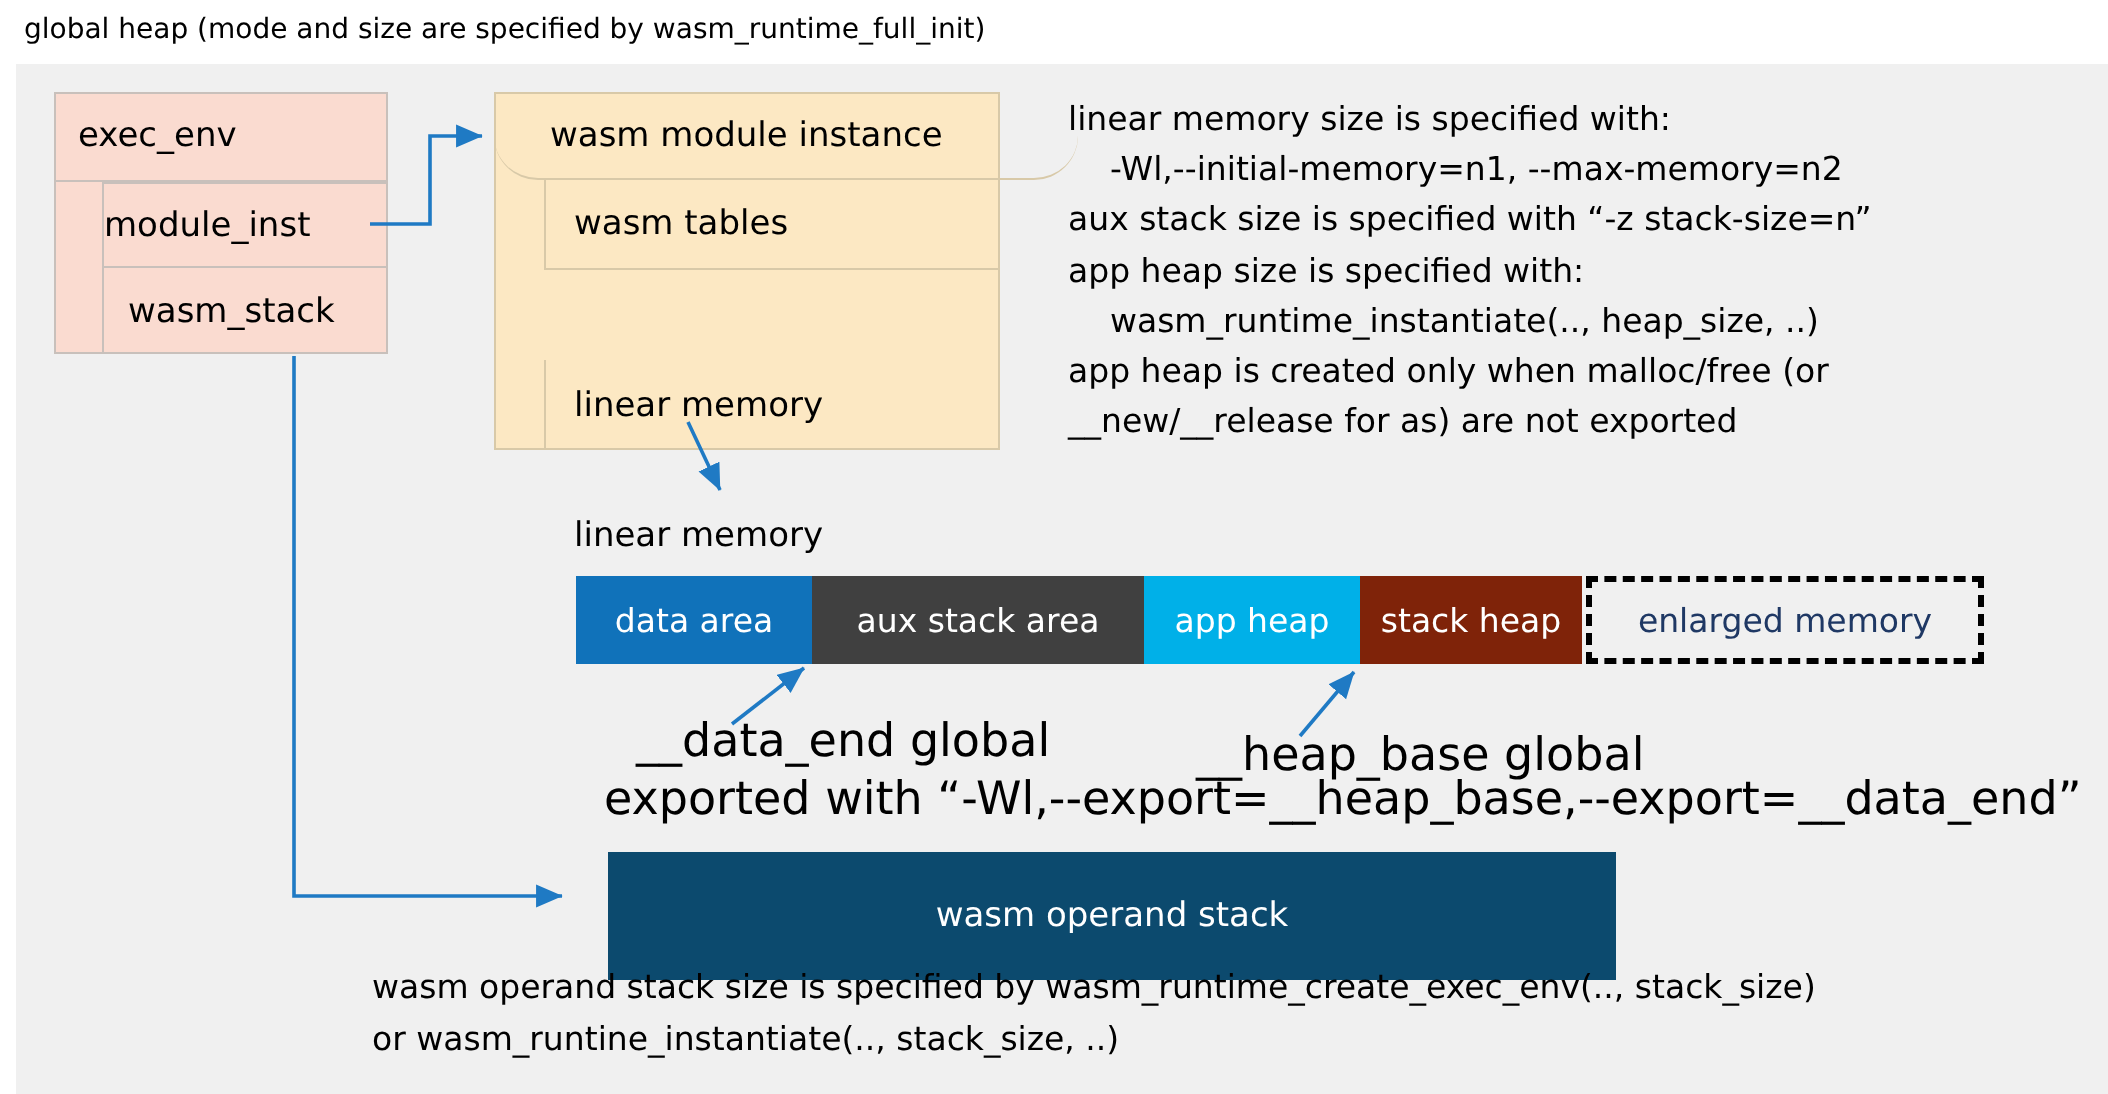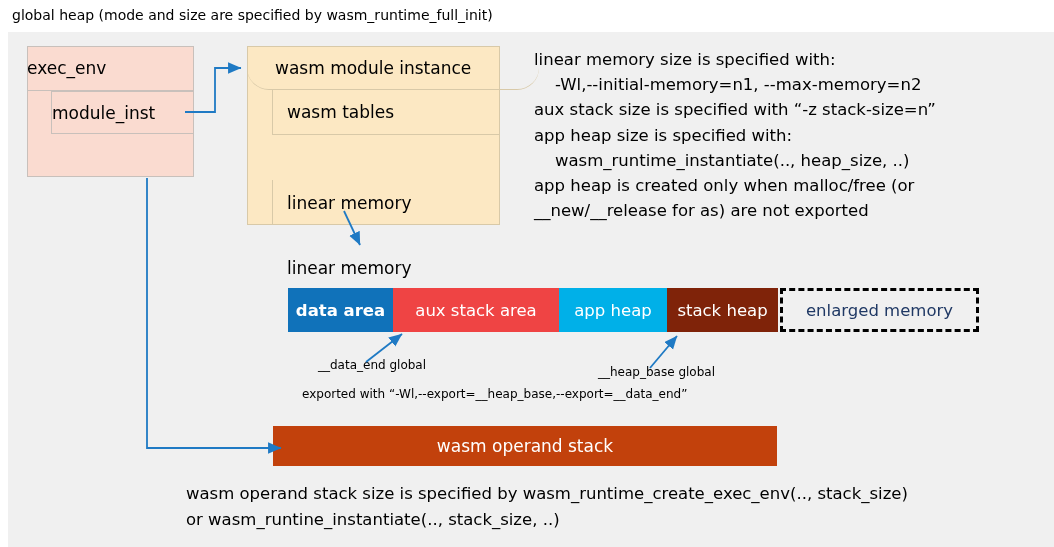--- a/index.html
+++ b/index.html
@@ -54,21 +54,21 @@
   }
   
   .exec-outer {
     left: 27px; top: 46px; width: 167px; height: 131px;
     background: #fadbd0;
     border: 1px solid #c8c0bb;
   }
   .exec-header {
     left: 27px; top: 46px; width: 167px; height: 45px;
     border-bottom: 1px solid #c8c0bb;
-    padding-left: 0;
+    padding-left: 12px;
   }
   .exec-module-inst {
     left: 51px; top: 91px; width: 143px; height: 43px;
     border-top: 1px solid #c8c0bb;
     border-left: 1px solid #c8c0bb;
     border-bottom: 1px solid #c8c0bb;
   }
   .exec-wasm-stack {
     left: 51px; top: 134px; width: 143px; height: 43px;
     border-left: 1px solid #c8c0bb;
@@ -125,49 +125,49 @@
   .seg {
     height: 44px;
     display: flex;
     align-items: center;
     justify-content: center;
     color: #ffffff;
     font-size: 16.5px;
     box-sizing: border-box;
     white-space: nowrap;
   }
-  .seg-data    { width: 105px; background: #1072ba; font-weight: bold; }
-  .seg-aux     { width: 166px; background: #ef4444; }
+  .seg-data    { width: 118px; background: #1072ba; }
+  .seg-aux     { width: 166px; background: #404040; }
   .seg-app     { width: 108px; background: #00b0e8; }
   .seg-libc    { width: 111px; background: #7f2309; }
   .seg-enlarged {
     width: 199px;
     margin-left: 2px;
     background: #f0f0f0;
     border: 3px dashed #000000;
     color: #1f3864;
   }
   
   .ann {
     position: absolute;
-    font-size: 12px;
+    font-size: 23px;
     color: #000;
     white-space: nowrap;
   }
   .ann-data-end  { left: 318px; top: 358px; }
   .ann-heap-base { left: 598px; top: 365px; }
   .ann-exported  { left: 302px; top: 387px; }
   
   .opstack {
     position: absolute;
-    left: 273px;
+    left: 304px;
     top: 426px;
     width: 504px;
-    height: 40px;
-    background: #c2410c;
+    height: 64px;
+    background: #0c4a6e;
     display: flex;
     align-items: center;
     justify-content: center;
     color: #ffffff;
     font-size: 17px;
     white-space: nowrap;
   }
   .bottom-text {
     position: absolute;
     left: 186px;
@@ -191,20 +191,21 @@
 
 <div id="root">
 
   <div class="title">global heap (mode and size are specified by wasm_runtime_full_init)</div>
 
   <div class="canvas"></div>
 
   <div class="box exec-outer"></div>
   <div class="cell exec-header">exec_env</div>
   <div class="cell exec-module-inst">module_inst</div>
+  <div class="cell exec-wasm-stack">wasm_stack</div>
 
   <div class="box wmi-outer"></div>
   <div class="cell wmi-header">wasm module instance</div>
   <div class="cell wmi-row r1">wasm tables</div>
   <div class="cell wmi-row r3">linear memory</div>
 
   <div class="info-text">linear memory size is specified with:
     -Wl,--initial-memory=n1, --max-memory=n2
 aux stack size is specified with “-z stack-size=n”
 app heap size is specified with:

